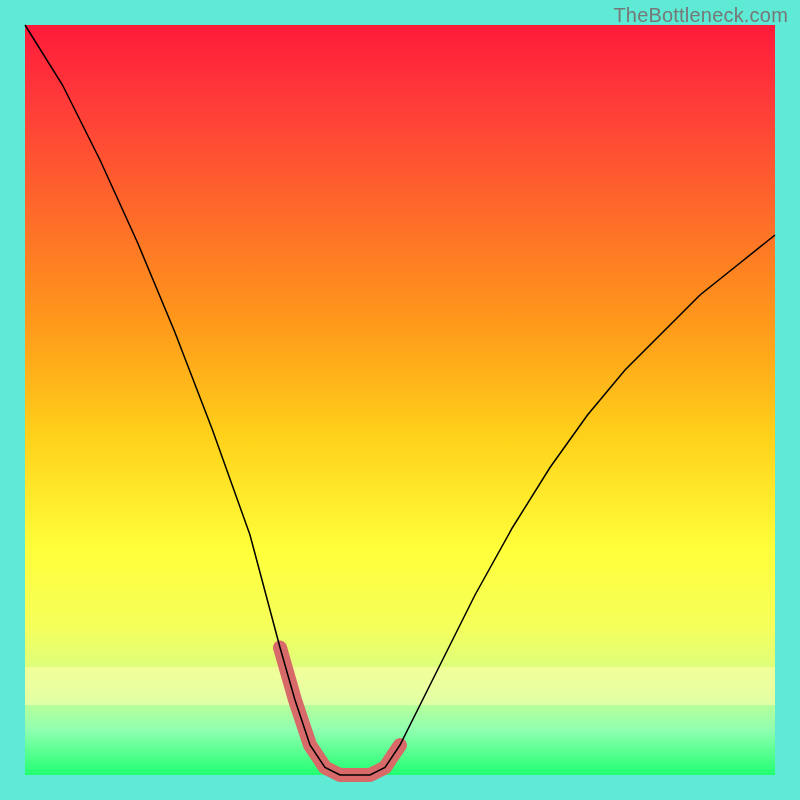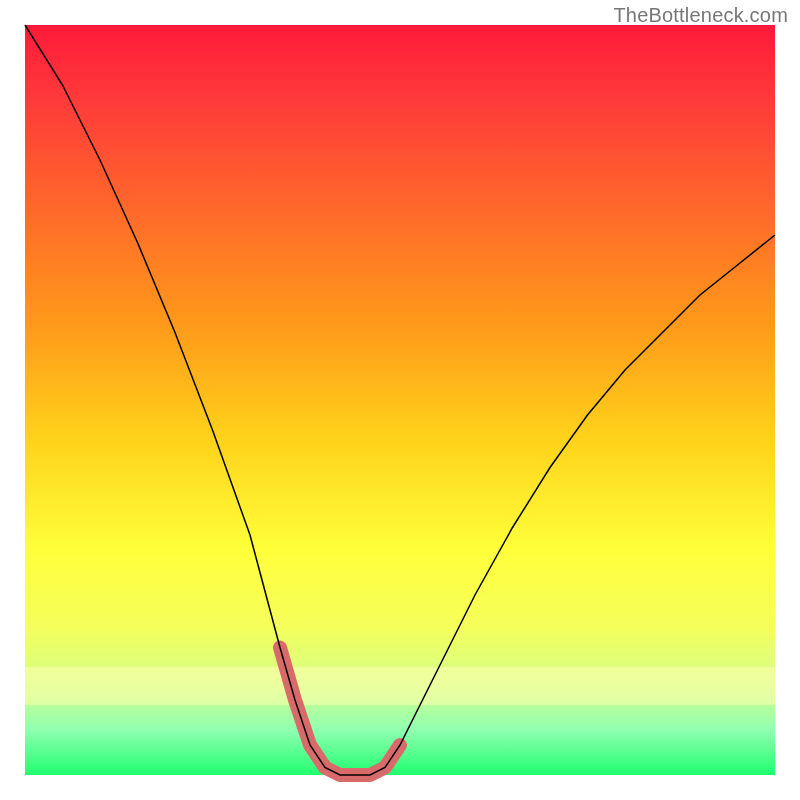--- a/index.html
+++ b/index.html
@@ -8,21 +8,21 @@
     width: 800px;
     height: 800px;
     background: #000;
     overflow: hidden;
     font-family: Arial, Helvetica, sans-serif;
   }
   .frame {
     position: relative;
     width: 800px;
     height: 800px;
-    background: #ffffff;
+    background: #5eead4;
   }
   .plot-area {
     position: absolute;
     left: 25px;
     top: 25px;
     width: 750px;
     height: 750px;
     background: linear-gradient(to bottom,
       #ff1a3a 0%,
       #ff3a3a 10%,

